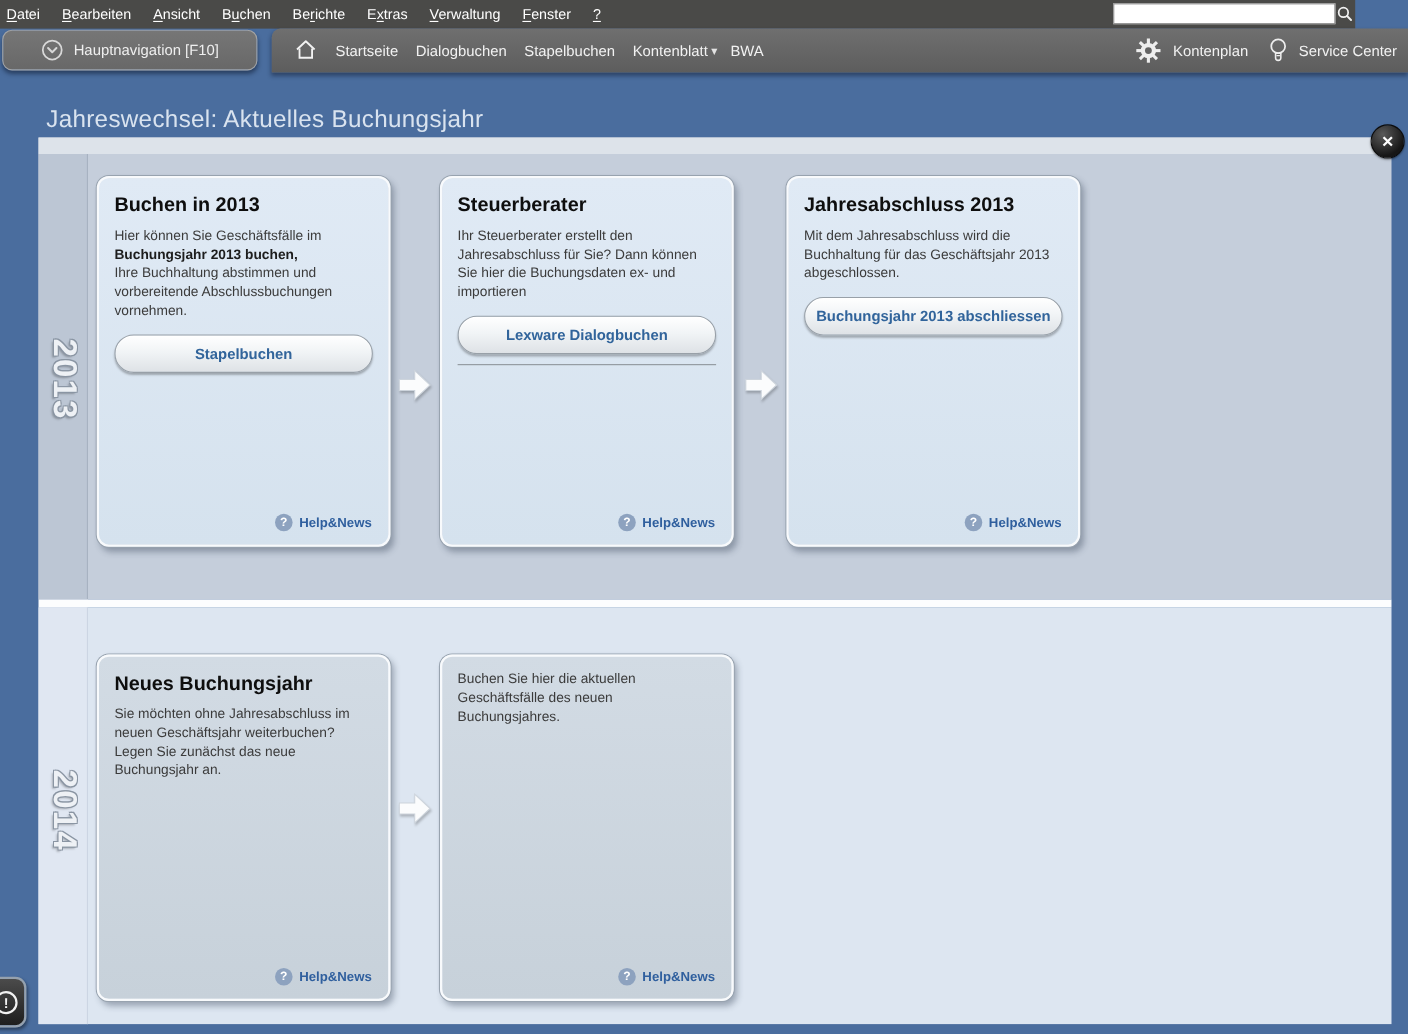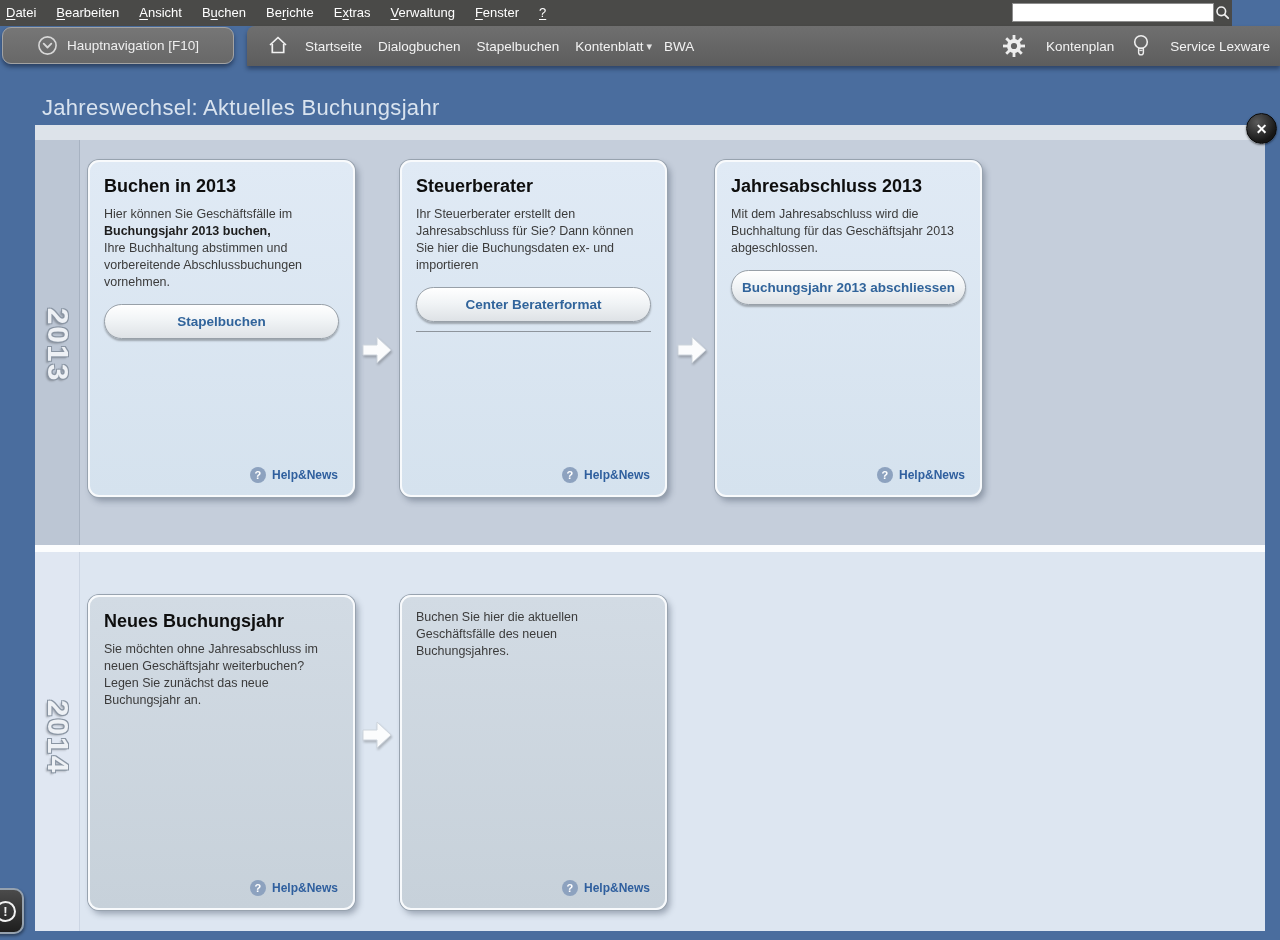--- a/index.html
+++ b/index.html
@@ -32,21 +32,21 @@
   .toolbar {
     position:absolute; left:247px; right:0; top:26px; height:40px;
     background:linear-gradient(180deg,#6f6f6f,#5d5d5d);
     border-top-left-radius:8px;
     box-shadow:0 3px 4px rgba(10,20,40,.45);
     display:flex; align-items:center; padding:0 6px 0 20px;
   }
   .tb-item { color:#f2f2f2; font-size:13.5px; padding:0 8px; white-space:nowrap; cursor:default; }
   .tb-caret { color:#e3e3e3; font-size:11px; padding:0 4px 0 0; }
   .tb-spacer { flex:1; }
-  .tb-right { display:flex; align-items:center; gap:16px; margin-left:14px; }
+  .tb-right { display:flex; align-items:center; gap:6px; margin-left:14px; }
   .tb-right .tb-item { padding:0 4px; }
 
   .hauptnav-btn {
     position:absolute; left:2px; top:27px; width:232px; height:37px;
     background:linear-gradient(180deg,#767676,#686868);
     border:1px solid #a3a3a3; border-radius:9px;
     box-shadow:0 3px 4px rgba(10,20,40,.5);
     display:flex; align-items:center; justify-content:center; gap:9px;
     color:#efefef; font-size:13.5px; cursor:pointer;
   }
@@ -234,21 +234,21 @@
   </span>
 
   <span class="tb-right">
     <span>
       <svg width="18" height="25" viewBox="0 0 18 25">
         <circle cx="9" cy="8" r="6.3" fill="none" stroke="#ededed" stroke-width="1.6"></circle>
         <path d="M6.6 14.5 h4.8 v4 a2.4 2.4 0 0 1 -4.8 0 z" fill="none" stroke="#ededed" stroke-width="1.4"></path>
         <line x1="7.4" y1="16.6" x2="10.6" y2="16.6" stroke="#ededed" stroke-width="1"></line>
       </svg>
     </span>
-    <span class="tb-item">Service Lexware</span>
+    <span class="tb-item">Service Center</span>
   </span>
 </div>
 
 <div class="hauptnav-btn">
   <span>
     <svg width="21" height="21" viewBox="0 0 21 21">
       <circle cx="10.5" cy="10.5" r="8.6" fill="none" stroke="#d8d8d8" stroke-width="1.6"></circle>
       <path d="M6.7 8.7 L10.5 12.5 L14.3 8.7" fill="none" stroke="#d8d8d8" stroke-width="1.8" stroke-linecap="round" stroke-linejoin="round"></path>
     </svg>
   </span>
@@ -285,21 +285,21 @@
     <div class="btn">Stapelbuchen</div>
     <div class="help">
       <span class="help-icon">?</span>
       <span>Help&amp;News</span>
     </div>
   </div>
 
   <div class="card row-top c2">
     <div class="card-title">Steuerberater</div>
     <div class="card-body">Ihr Steuerberater erstellt den Jahresabschluss für Sie? Dann können Sie hier die Buchungsdaten ex- und importieren</div>
-    <div class="btn">Center Beraterformat</div>
+    <div class="btn">Lexware Dialogbuchen</div>
     <div class="hr-divider"></div>
     <div class="help">
       <span class="help-icon">?</span>
       <span>Help&amp;News</span>
     </div>
   </div>
 
   <div class="card row-top c3">
     <div class="card-title">Jahresabschluss 2013</div>
     <div class="card-body">

